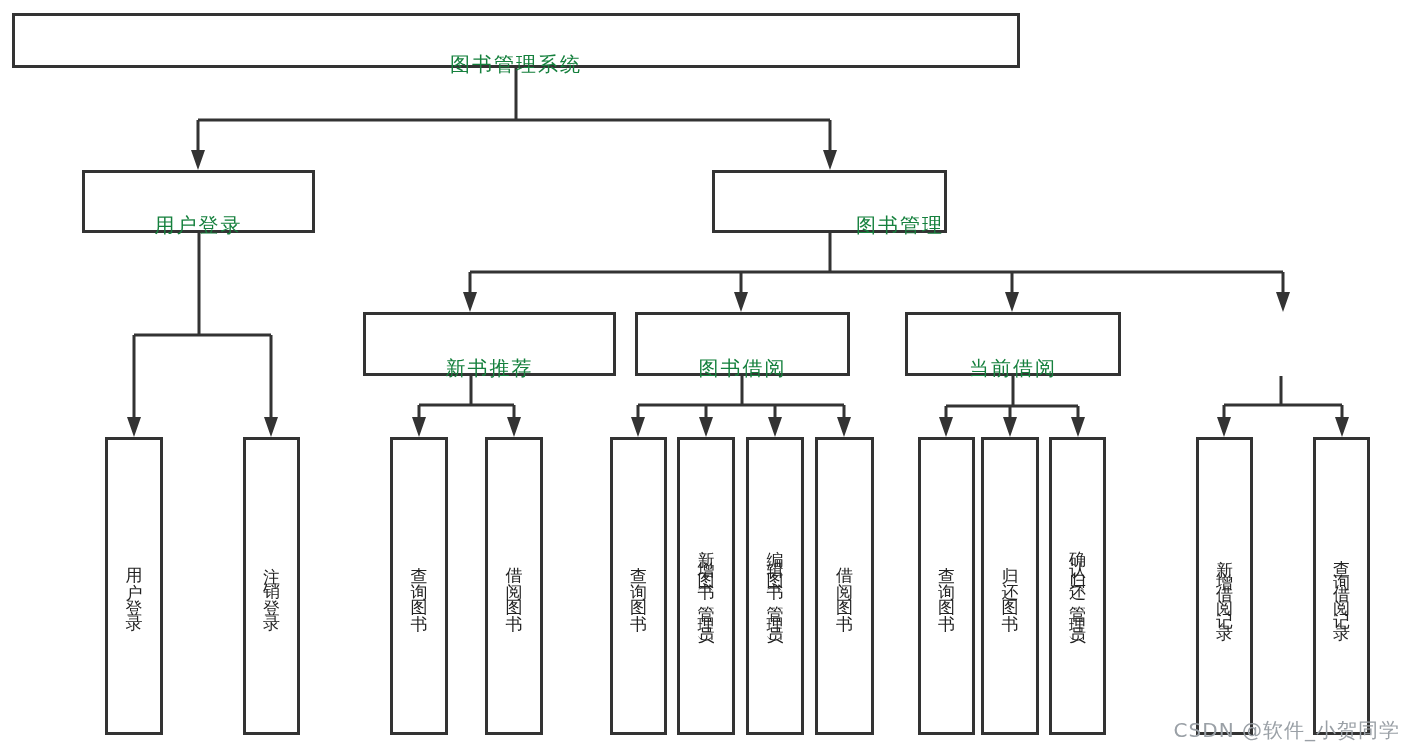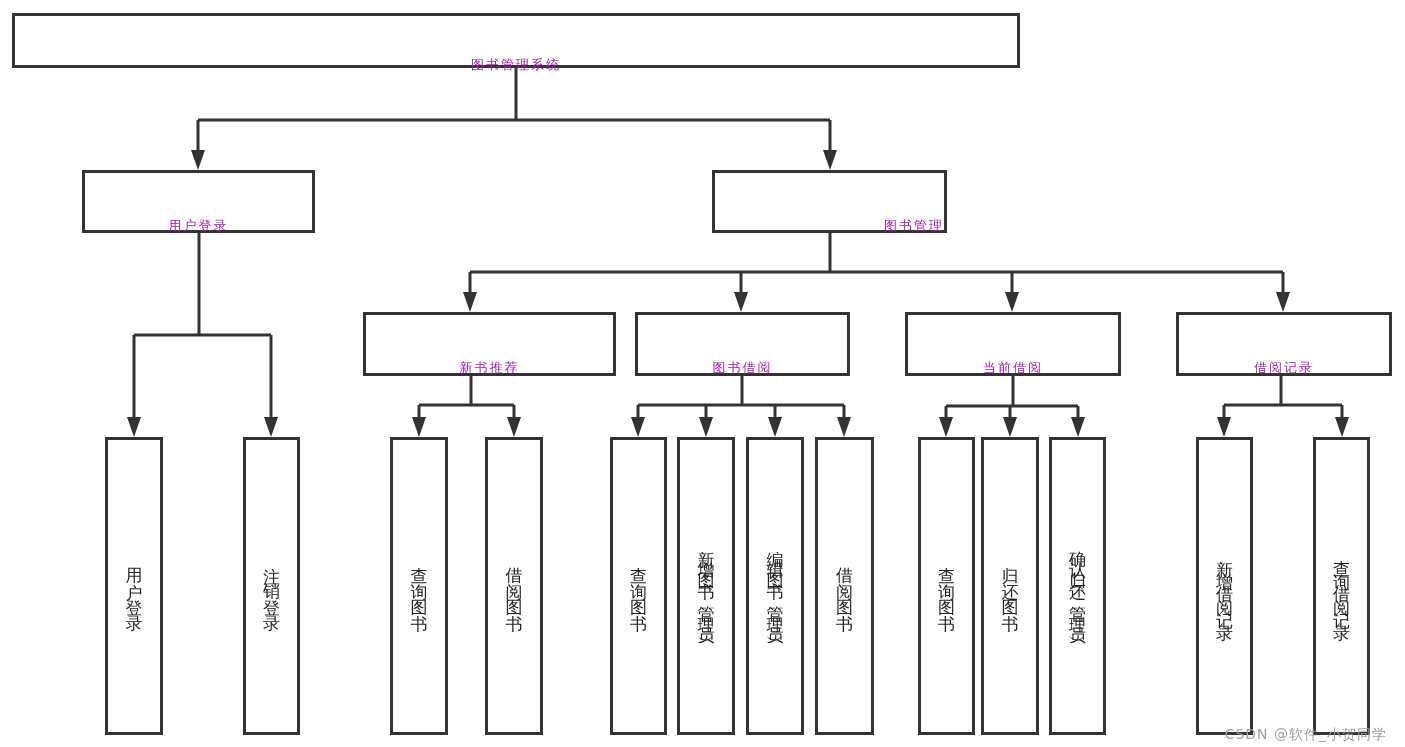--- a/index.html
+++ b/index.html
@@ -26,41 +26,41 @@
     position: absolute;
     box-sizing: border-box;
     border: 3px solid #333333;
     background: #ffffff;
     display: flex;
     align-items: center;
     justify-content: center;
     color: #222222;
   }
   .hlabel {
-    font-size: 13px;
+    font-size: 20px;
     letter-spacing: 2px;
     white-space: nowrap;
-    color: #a21caf;
+    color: #15803d;
     margin-top: 48px;
   }
   .vlabel {
     writing-mode: vertical-rl;
     text-orientation: mixed;
     font-size: 17px;
     line-height: 1;
     color: #222222;
   }
   .sp-lg { letter-spacing: 16px; }
   .sp-md { letter-spacing: 13px; }
   .sp-sm { letter-spacing: 11px; }
   .watermark {
     position: absolute;
-    right: 18px;
+    right: 5px;
     bottom: 3px;
-    font-size: 14px;
+    font-size: 20px;
     color: #9aa0a6;
     letter-spacing: 1px;
     white-space: nowrap;
     z-index: 5;
   }
 </style>
 </head>
 <body>
 
 <div id="canvas">
@@ -99,23 +99,20 @@
 
   <div class="node" style="left:363px; top:312px; width:253px; height:64px;">
     <span class="hlabel">新书推荐</span>
   </div>
   <div class="node" style="left:905px; top:312px; width:216px; height:64px;">
     <span class="hlabel">当前借阅</span>
   </div>
   <div class="node" style="left:635px; top:312px; width:215px; height:64px;">
     <span class="hlabel">图书借阅</span>
   </div>
-  <div class="node" style="left:1176px; top:312px; width:216px; height:64px;">
-    <span class="hlabel">借阅记录</span>
-  </div>
 
   <div class="node" style="left:105px; top:437px; width:58px; height:298px;">
     <span class="vlabel sp-lg">用户登录</span>
   </div>
   <div class="node" style="left:243px; top:437px; width:57px; height:298px;">
     <span class="vlabel sp-lg">注销登录</span>
   </div>
 
   <div class="node" style="left:390px; top:437px; width:58px; height:298px;">
     <span class="vlabel sp-lg">查询图书</span>

